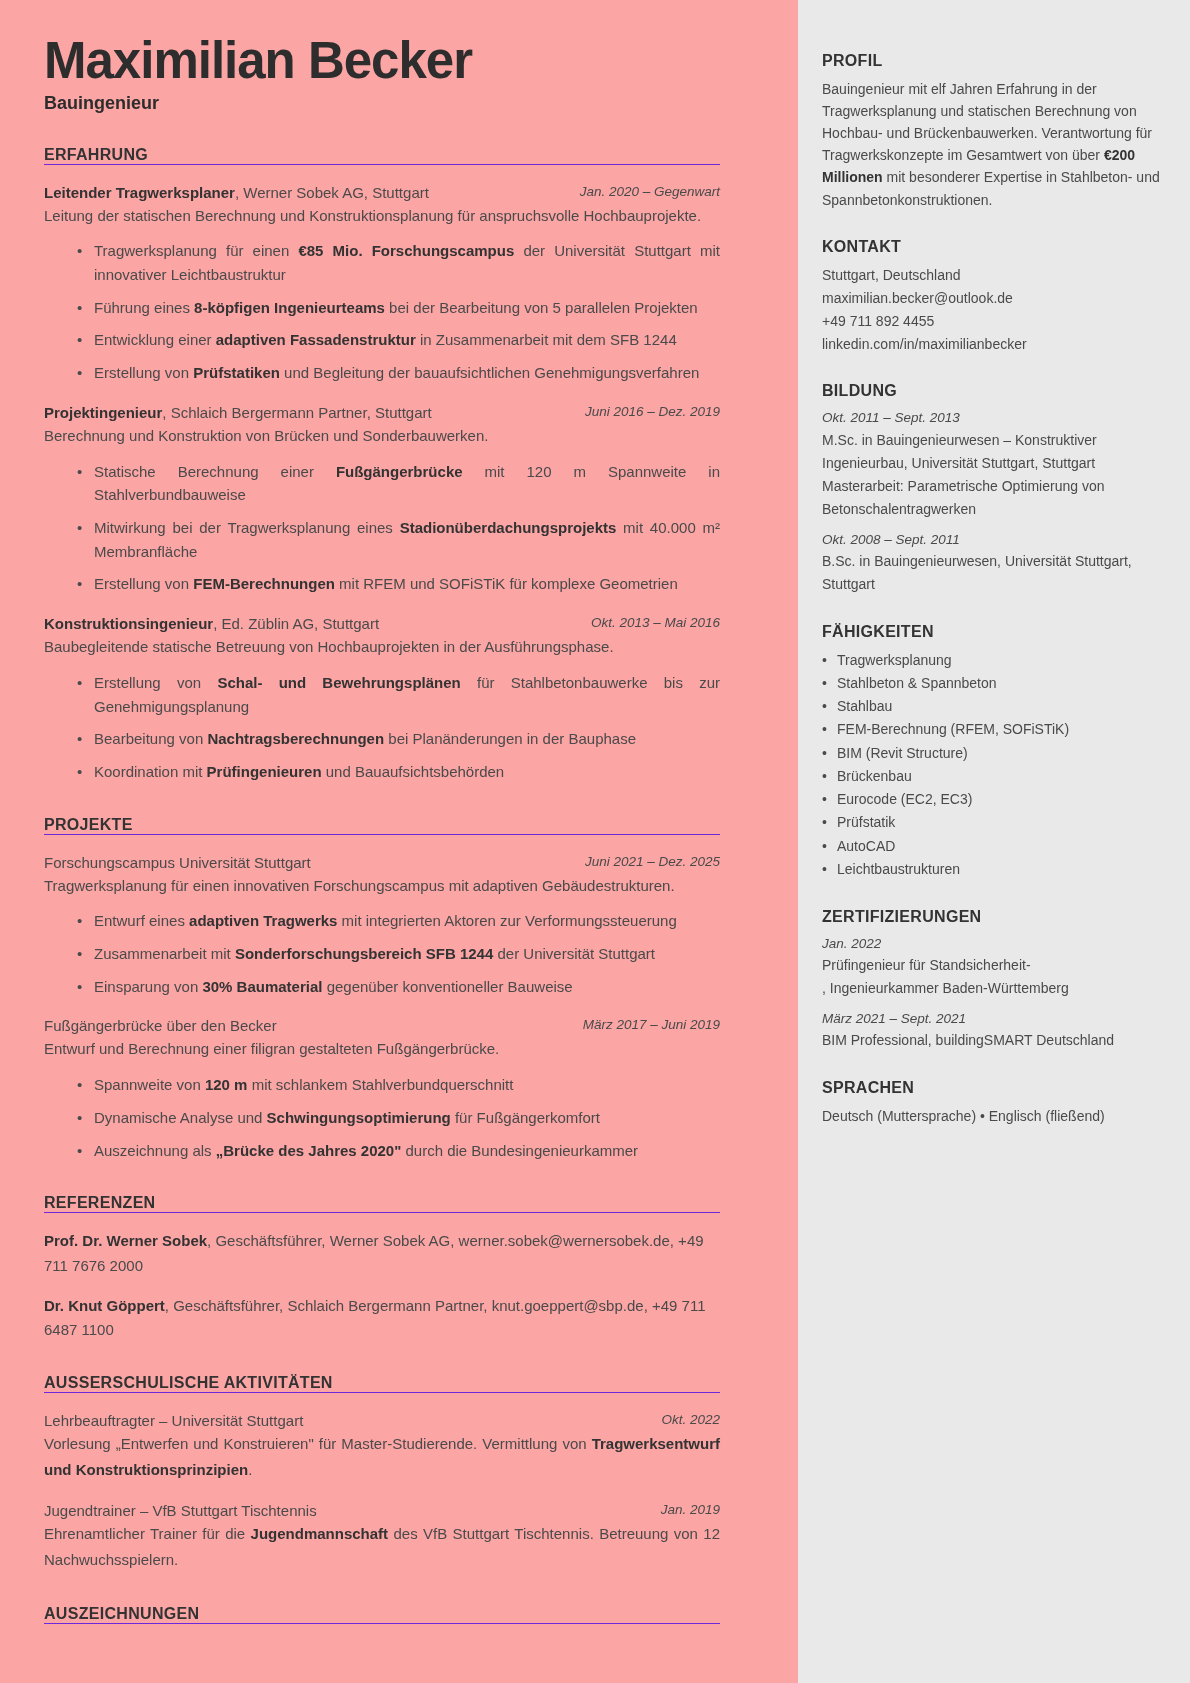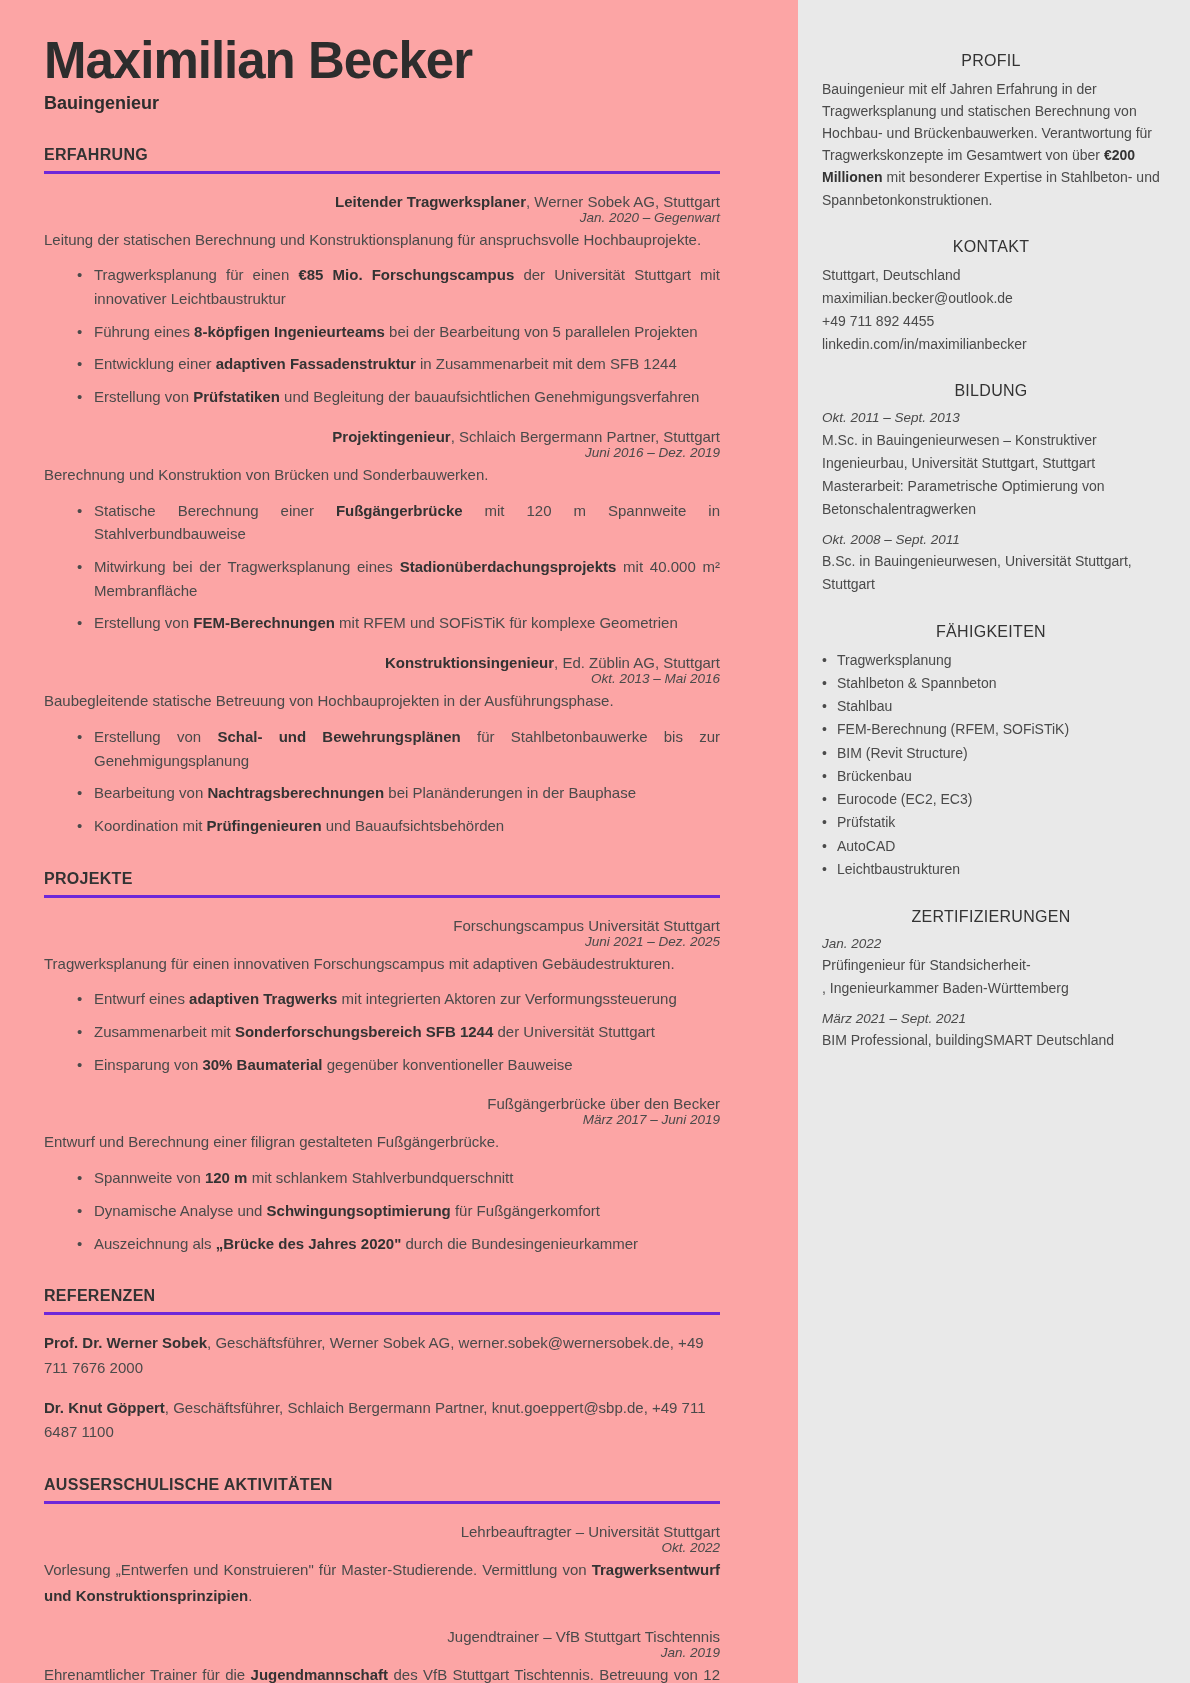--- a/index.html
+++ b/index.html
@@ -6,39 +6,39 @@
   .page{position:relative;width:1190px;height:1683px;background:#fca5a5;
         font-family:"Liberation Sans",sans-serif;color:#4a4a4a;overflow:hidden;}
 
   
   .main{position:absolute;left:44px;top:34px;width:676px;}
   .name{font-size:51px;font-weight:bold;color:#2d2d2d;margin:0;line-height:1.05;letter-spacing:-1px;}
   .subtitle{font-size:18px;font-weight:bold;color:#2d2d2d;margin-top:5px;}
 
   .sec{margin-top:32px;}
   .sec-h{font-size:16px;font-weight:bold;color:#333333;letter-spacing:.3px;
-         padding-bottom:7px;border-bottom:3px solid #6d28d9;}
+         border-bottom:1px solid #6d28d9;}
 
   .entry{margin-top:19px;}
-  .entry-head{display:flex;justify-content:space-between;align-items:flex-end;flex-direction:column;}
+  .entry-head{display:flex;justify-content:space-between;align-items:flex-start;}
   .entry-title{font-size:15px;color:#4a4a4a;}
   .entry-date{font-style:italic;font-size:13.5px;color:#4a4a4a;white-space:nowrap;padding-left:14px;}
   .summary{margin-top:2px;font-size:15px;line-height:1.72;text-align:justify;}
   ul.bullets{list-style:none;margin:11px 0 0 0;padding:0;}
   ul.bullets li{position:relative;padding-left:50px;margin-top:9px;
                 font-size:15px;line-height:1.58;text-align:justify;}
   ul.bullets li::before{content:"\2022";position:absolute;left:33px;color:#4a4a4a;}
   .b{font-weight:bold;color:#333333;}
   .ref-p{margin-top:16px;font-size:15px;line-height:1.62;}
 
   
   .sidebar{position:absolute;left:798px;top:0;width:392px;height:1683px;
            background:#e9e9e9;box-sizing:border-box;padding:52px 30px 0 24px;}
   .sb-sec{margin-bottom:27px;}
-  .sb-h{font-size:16px;font-weight:normal;color:#333333;margin:0 0 8px 0;letter-spacing:.3px;text-align:center;}
+  .sb-h{font-size:16px;font-weight:bold;color:#333333;margin:0 0 8px 0;letter-spacing:.3px;}
   .sb-p{font-size:14px;line-height:1.58;margin:0;}
   .sb-line{font-size:14px;line-height:1.64;}
   .sb-date{font-style:italic;font-size:13.5px;line-height:1.5;margin-top:9px;color:#4a4a4a;}
   .sb-date.first{margin-top:4px;}
   ul.sb-skills{list-style:none;margin:0;padding:0;}
   ul.sb-skills li{position:relative;padding-left:15px;font-size:14px;line-height:1.66;}
   ul.sb-skills li::before{content:"\2022";position:absolute;left:0;color:#4a4a4a;}
 </style>
 </head>
 <body>
@@ -197,14 +197,18 @@
     <div class="sb-sec">
       <div class="sb-h">ZERTIFIZIERUNGEN</div>
       <div id="sb-zert-entries">
           <div class="sb-date first">Jan. 2022</div>
           <div class="sb-line">Prüfingenieur für Standsicherheit-</div>
           <div class="sb-line">, Ingenieurkammer Baden-Württemberg</div>
           <div class="sb-date">März 2021 – Sept. 2021</div>
           <div class="sb-line">BIM Professional, buildingSMART Deutschland</div>
         </div>
     </div>
+    <div class="sb-sec">
+      <div class="sb-h">SPRACHEN</div>
+      <div class="sb-line">Deutsch (Muttersprache) • Englisch (fließend)</div>
+    </div>
   </aside>
 </div>
 
 </body></html>

